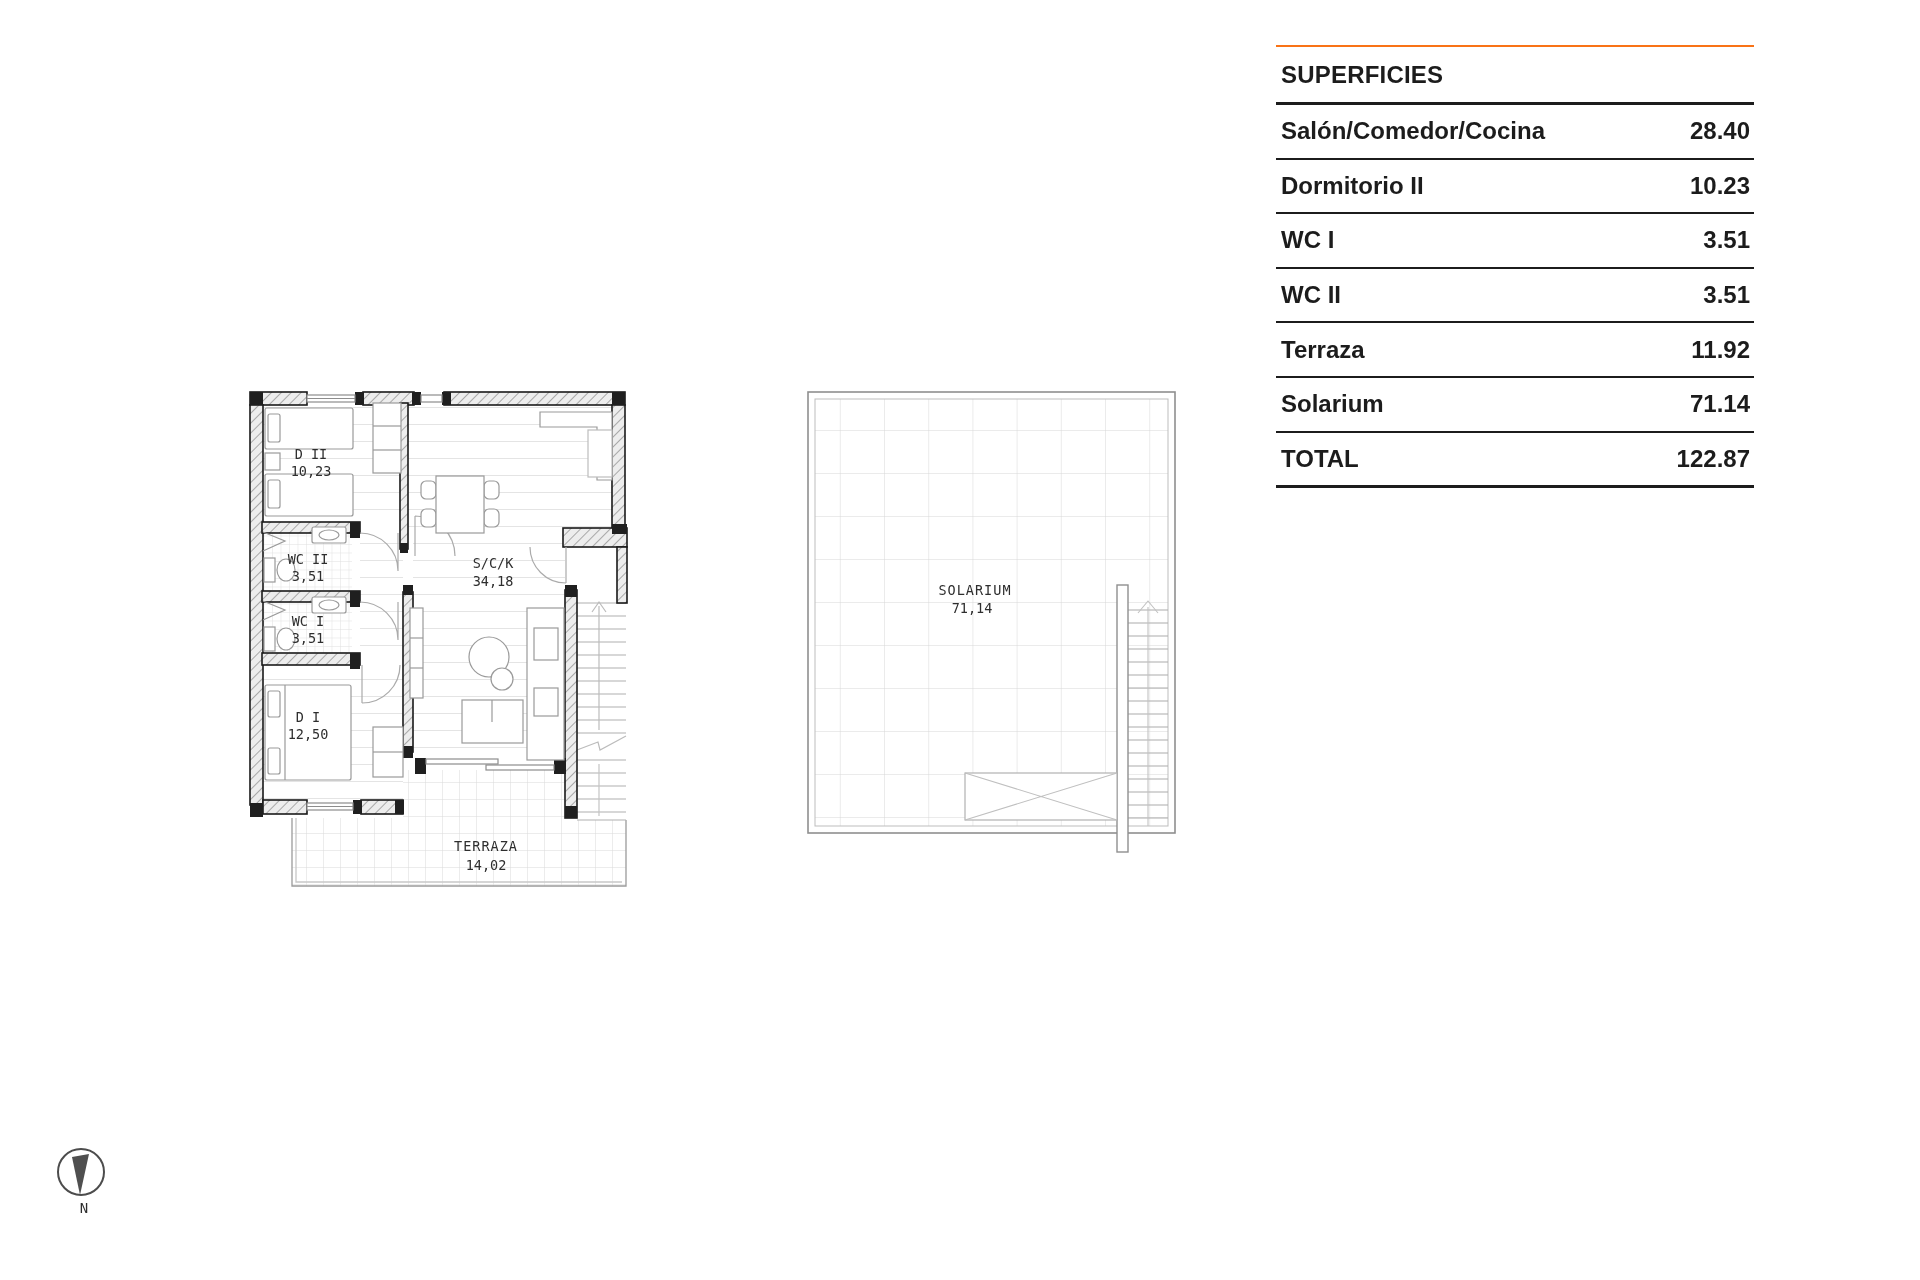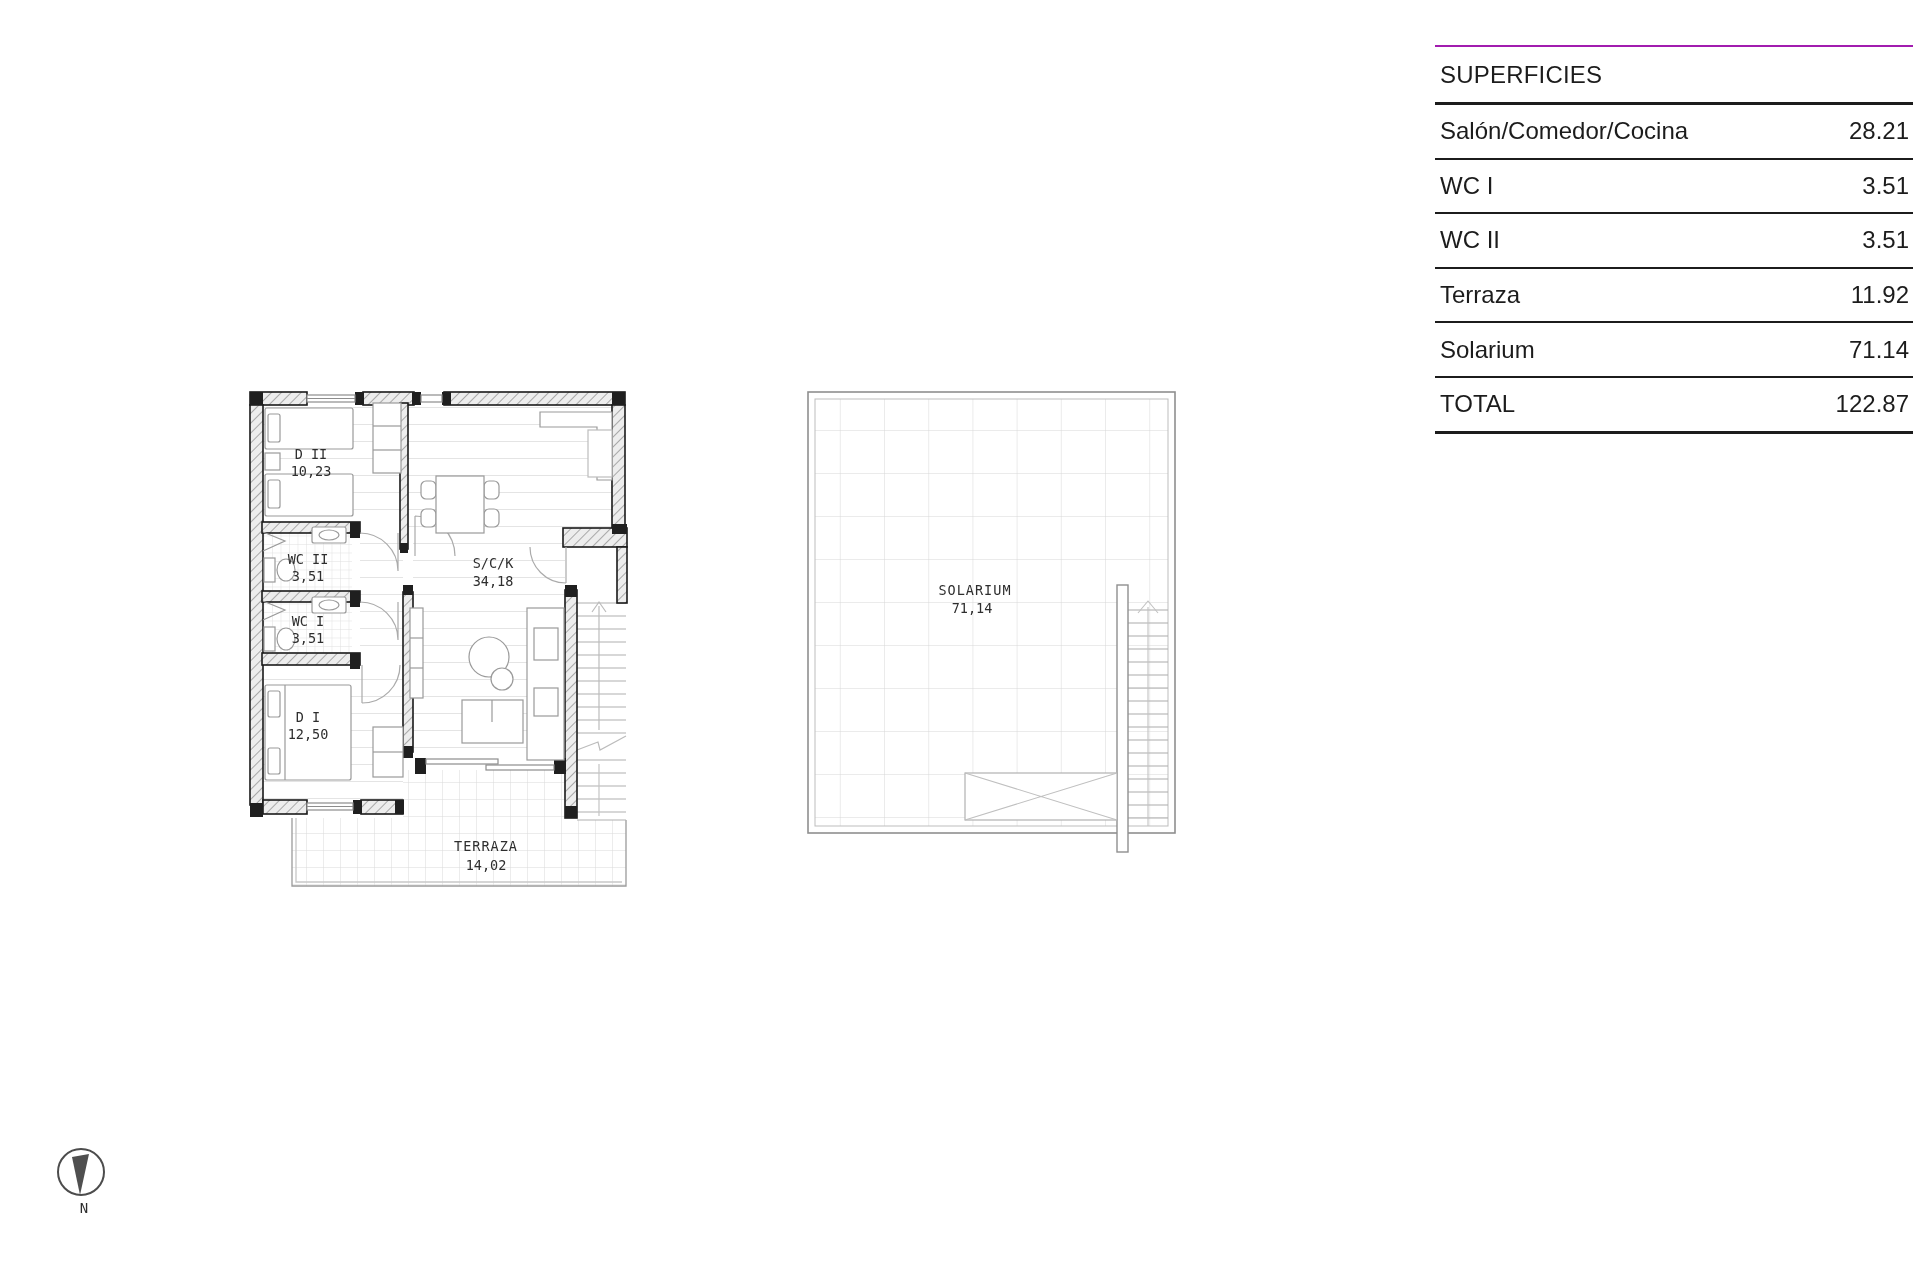--- a/index.html
+++ b/index.html
@@ -2,22 +2,22 @@
 <html><head>
 <meta charset="utf-8">
 <style>
   html,body{margin:0;padding:0;background:#ffffff;}
   #canvas{position:relative;width:1920px;height:1280px;background:#ffffff;overflow:hidden;
           font-family:"Liberation Sans",sans-serif;}
   svg text{font-family:"DejaVu Sans Mono",monospace;fill:#2e2e2e;}
   .plan{position:absolute;}
 
   
-  #surfaces{position:absolute;left:1435px;top:45px;width:478px;color:#1c1c1c;
-            border-top:2px solid #a21caf;border-bottom:3px solid #1c1c1c;}
+  #surfaces{position:absolute;left:1276px;top:45px;width:478px;color:#1c1c1c;
+            border-top:2px solid #f97316;border-bottom:3px solid #1c1c1c;font-weight:bold;}
   #surfaces .thead{height:55px;display:flex;align-items:center;
             border-bottom:3px solid #1c1c1c;font-size:24px;letter-spacing:.2px;}
   #surfaces .trow{height:52.6px;display:flex;align-items:center;justify-content:space-between;
             border-bottom:2.5px solid #1c1c1c;font-size:24px;gap:28px;}
   #surfaces .trow:last-child{border-bottom:none;text-align:center;}
   #surfaces .tlabel{padding-left:5px;}
   #surfaces .tvalue{padding-right:4px;}
 </style>
 </head>
 <body>
@@ -253,21 +253,25 @@
     <path d="M80,1195 L72,1157 L89,1154 Z" fill="#4f4f4f"></path>
     <text x="84" y="1213" text-anchor="middle" font-size="14" fill="#3a3a3a">N</text>
   </svg>
 
   <div id="surfaces">
     <div class="thead">
       <span class="tlabel">SUPERFICIES</span>
     </div>
     <div class="trow">
       <span class="tlabel">Salón/Comedor/Cocina</span>
-      <span class="tvalue">28.21</span>
+      <span class="tvalue">28.40</span>
+    </div>
+    <div class="trow">
+      <span class="tlabel">Dormitorio II</span>
+      <span class="tvalue">10.23</span>
     </div>
     <div class="trow">
       <span class="tlabel">WC I</span>
       <span class="tvalue">3.51</span>
     </div>
     <div class="trow">
       <span class="tlabel">WC II</span>
       <span class="tvalue">3.51</span>
     </div>
     <div class="trow">

